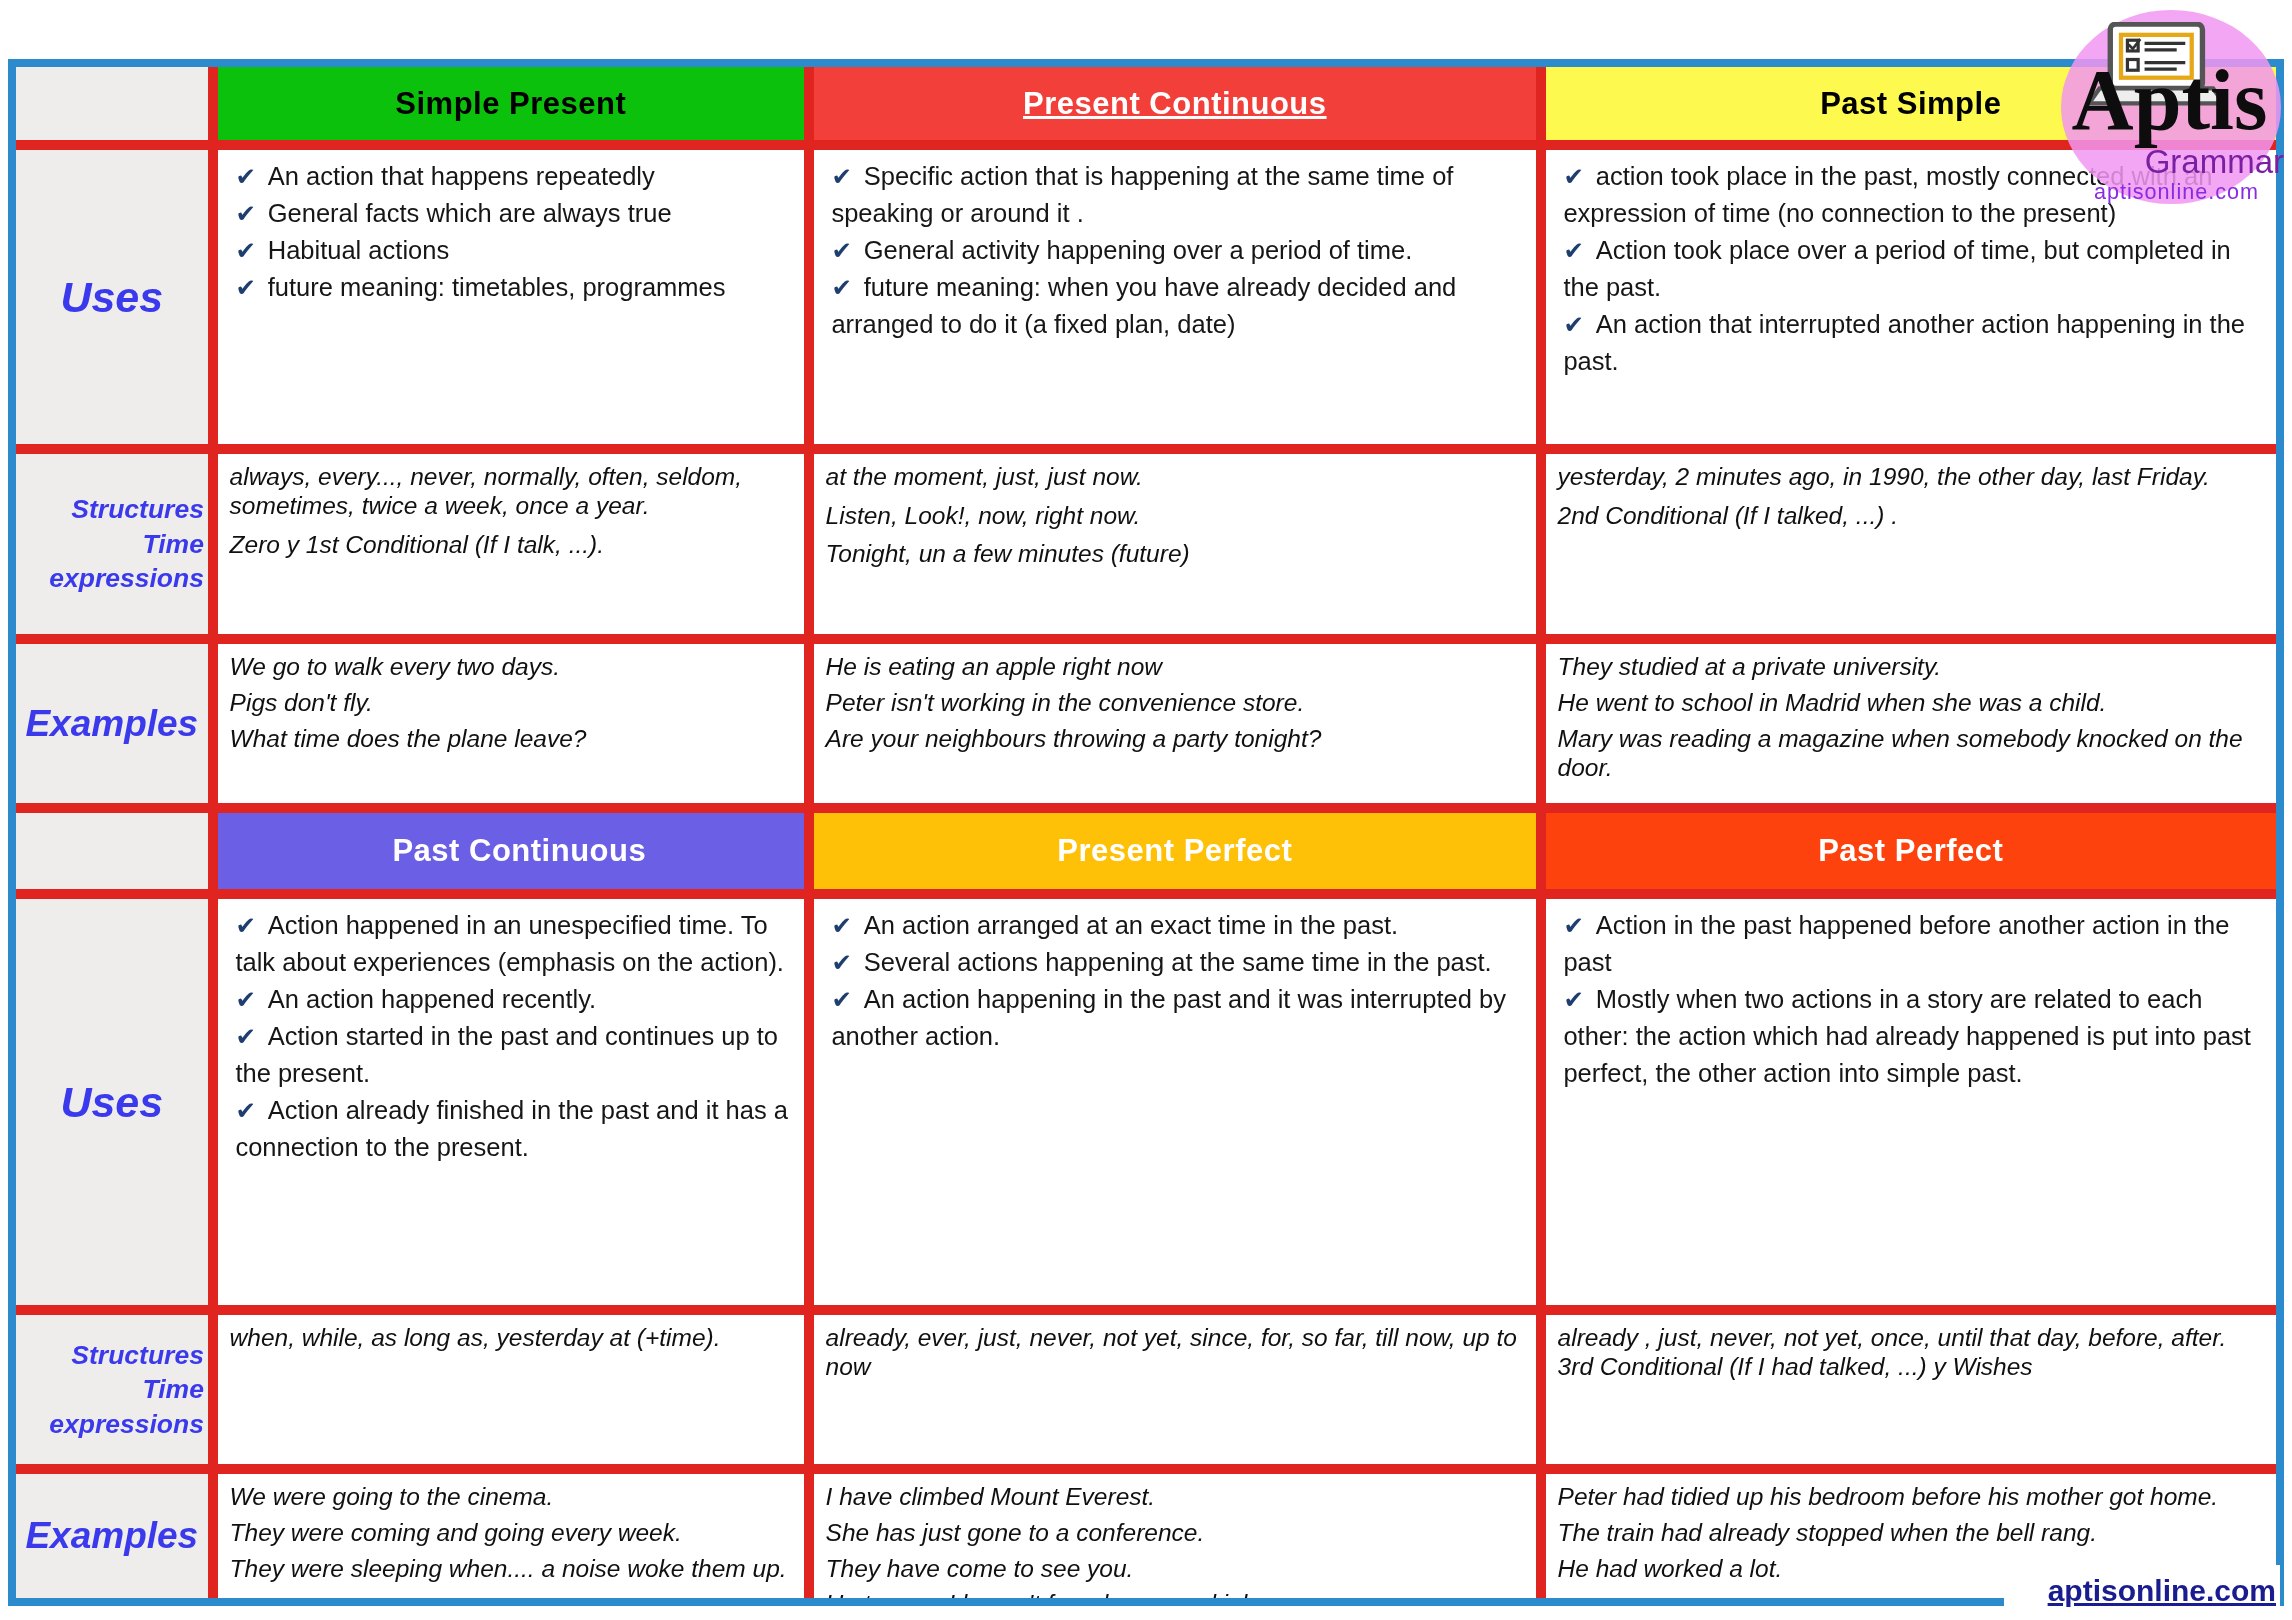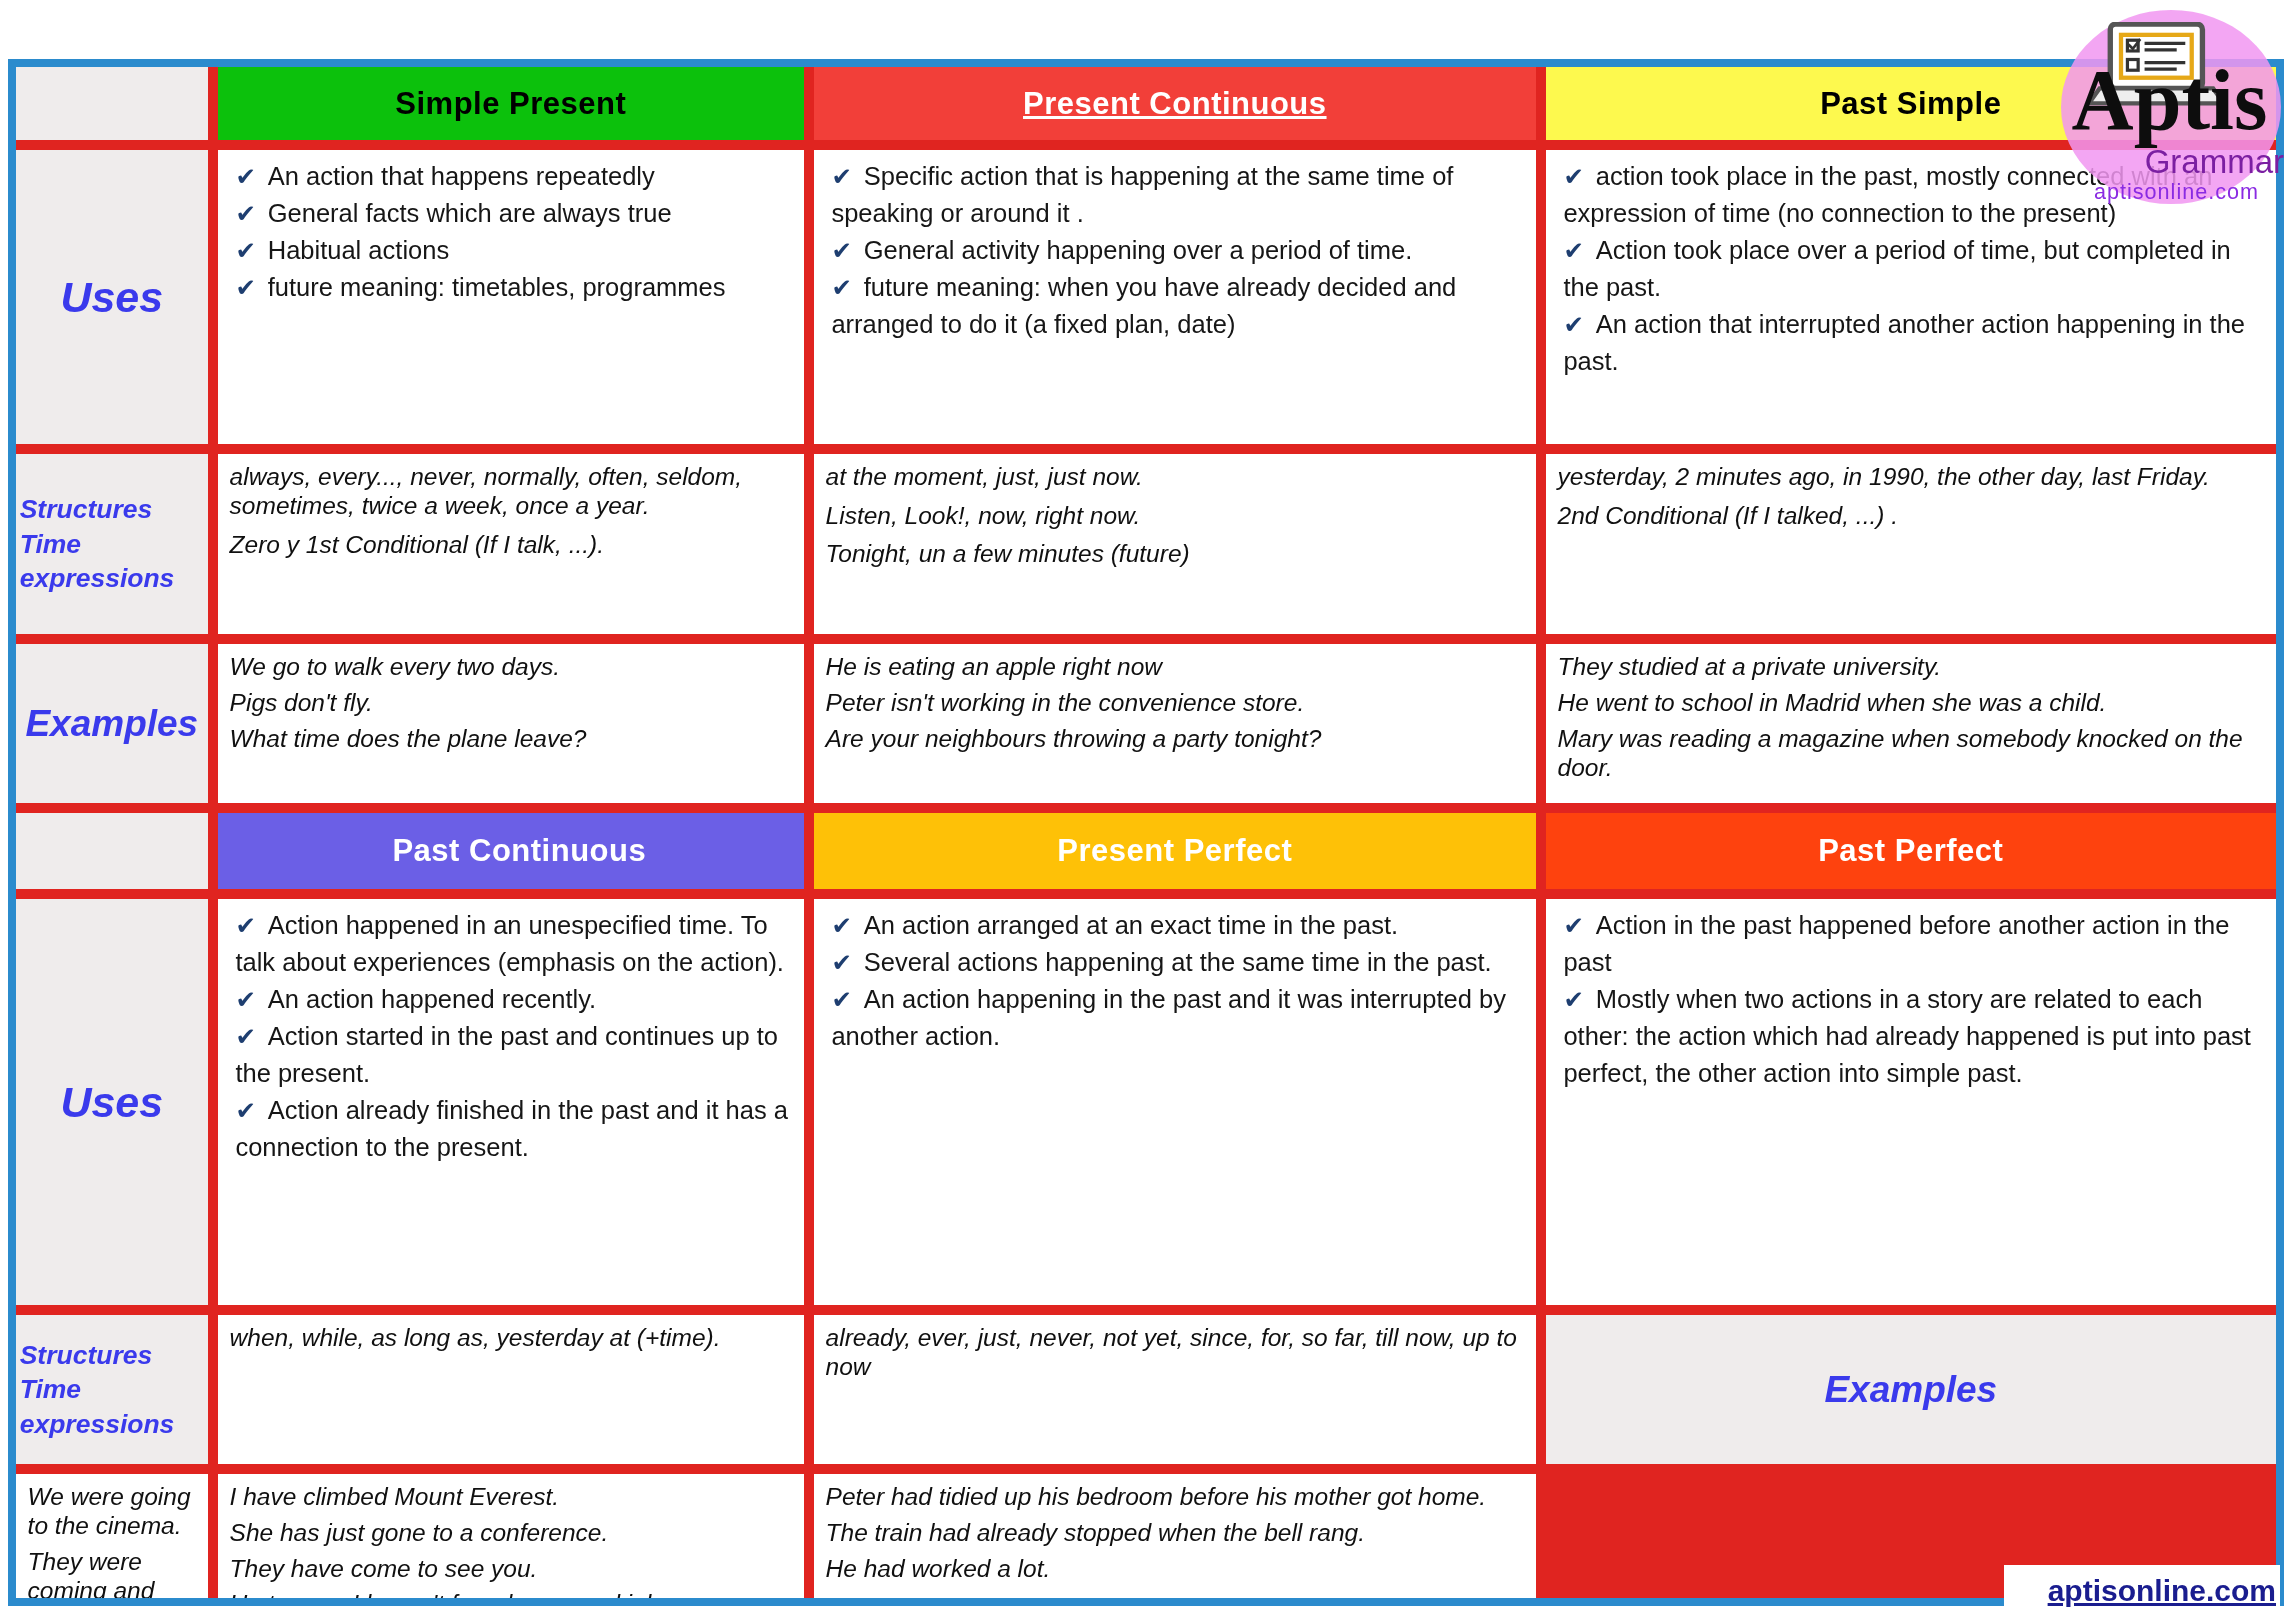--- a/index.html
+++ b/index.html
@@ -16,21 +16,21 @@
     position:absolute; left:7.8px; top:59px; width:2260px; height:1531px;
     border:8.8px solid #2b8bcd; background:#e02420;
     display:grid;
     grid-template-columns:192px 586px 722px 1fr;
     grid-template-rows:73px 294px 180px 159px 76px 406px 149px 1fr;
     gap:10px;
   }
   .cell { background:#ffffff; overflow:hidden; }
   .label-cell {
     background:#efecec; display:flex; align-items:center; justify-content:center;
-    text-align:left; padding:3.9px;
+    text-align:right; padding:3.9px;
   }
   .row-label { color:#3a3aec; font-weight:bold; font-style:italic; }
   .label-uses .row-label { font-size:43px; }
   .label-structures .row-label { font-size:26.5px; line-height:1.3; }
   .label-examples .row-label { font-size:37px; }
   .header-cell { display:flex; align-items:center; justify-content:center; }
   .tense-name { font-size:31px; font-weight:bold; letter-spacing:0.5px; }
   .uses-cell { padding:7.8px 13.7px 3.9px 17.6px; font-size:25.5px; line-height:37px; color:#161616; }
   .use { margin:0; }
   .chk { color:#1e3e70; margin-right:11.8px; font-size:24.5px; }
@@ -171,20 +171,24 @@
     </div>
 
     <div class="cell label-cell label-structures">
       <span class="row-label">Structures Time expressions</span>
     </div>
     <div class="cell text-cell">
       <p class="expr">when, while, as long as, yesterday at (+time).</p>
     </div>
     <div class="cell text-cell">
       <p class="expr">already, ever, just, never, not yet, since, for, so far, till now, up to now</p>
+    </div>
+    <div class="cell text-cell">
+      <p class="expr" style="margin-bottom:0">already , just, never, not yet, once, until that day, before, after.</p>
+      <p class="expr">3rd Conditional (If I had talked, ...) y Wishes</p>
     </div>
 
     <div class="cell label-cell label-examples">
       <span class="row-label">Examples</span>
     </div>
     <div class="cell text-cell">
       <p class="example">We were going to the cinema.</p>
       <p class="example">They were coming and going every week.</p>
       <p class="example">They were sleeping when.... a noise woke them up.</p>
     </div>

